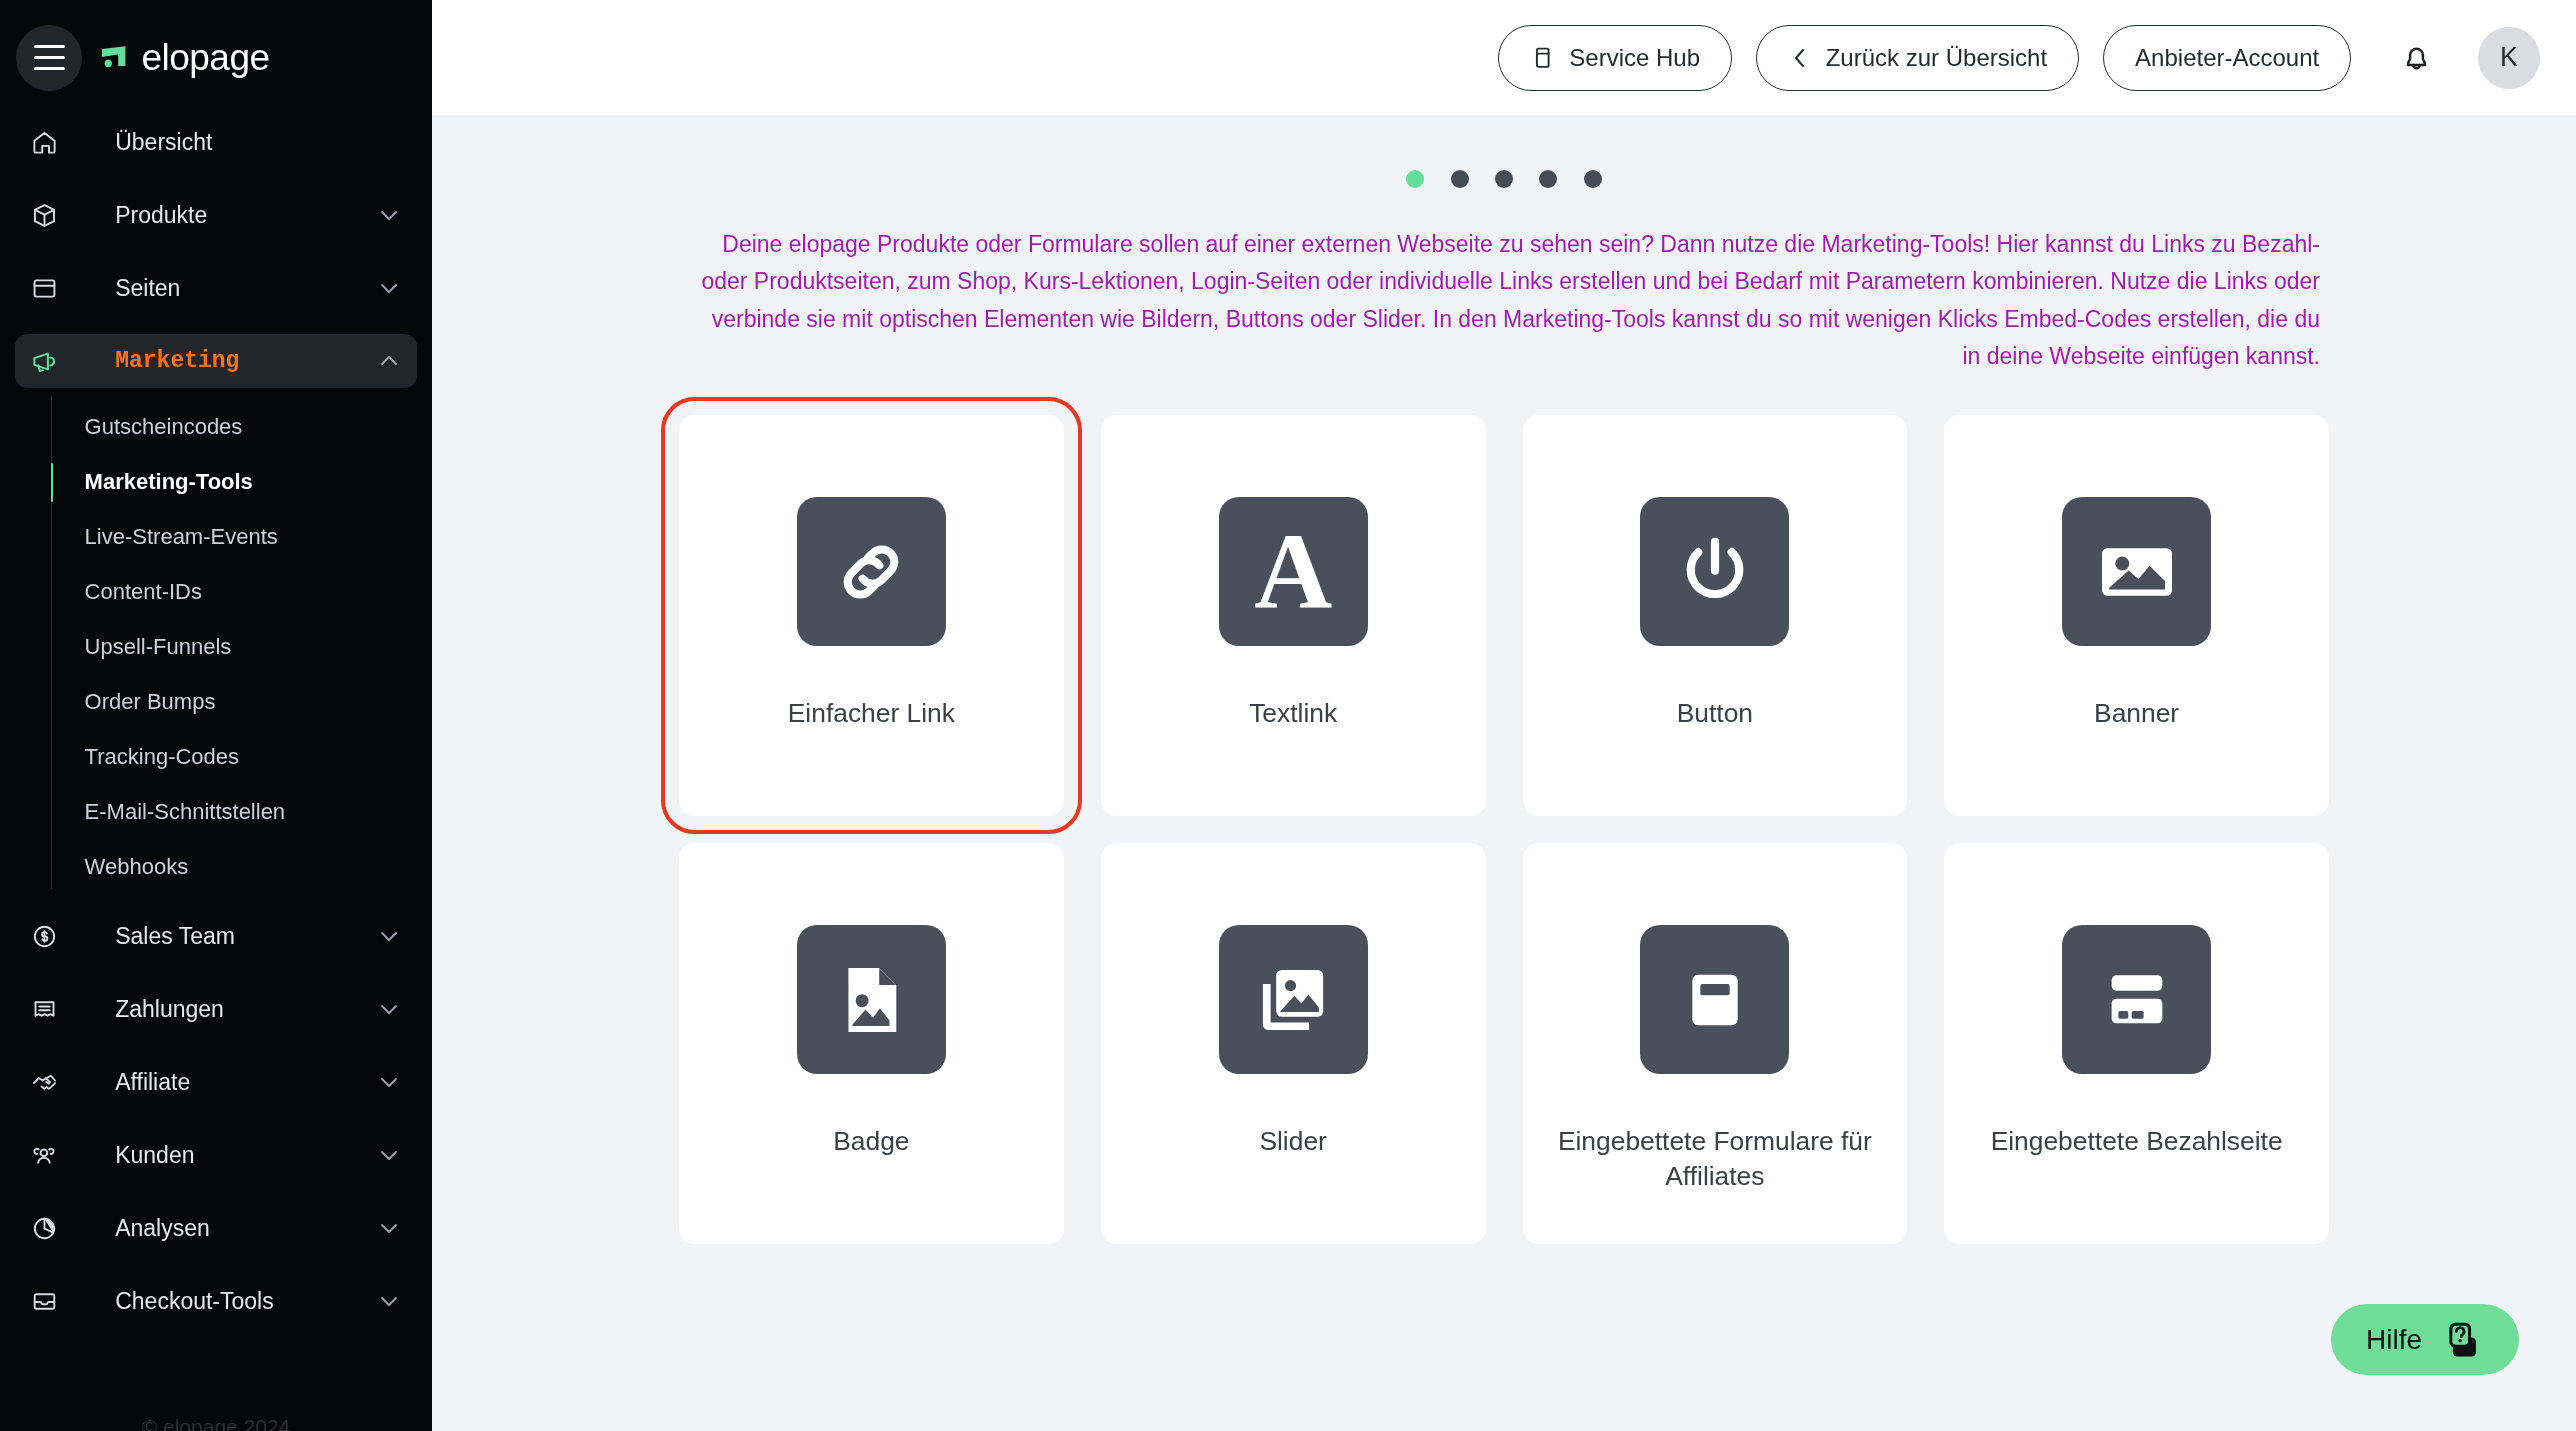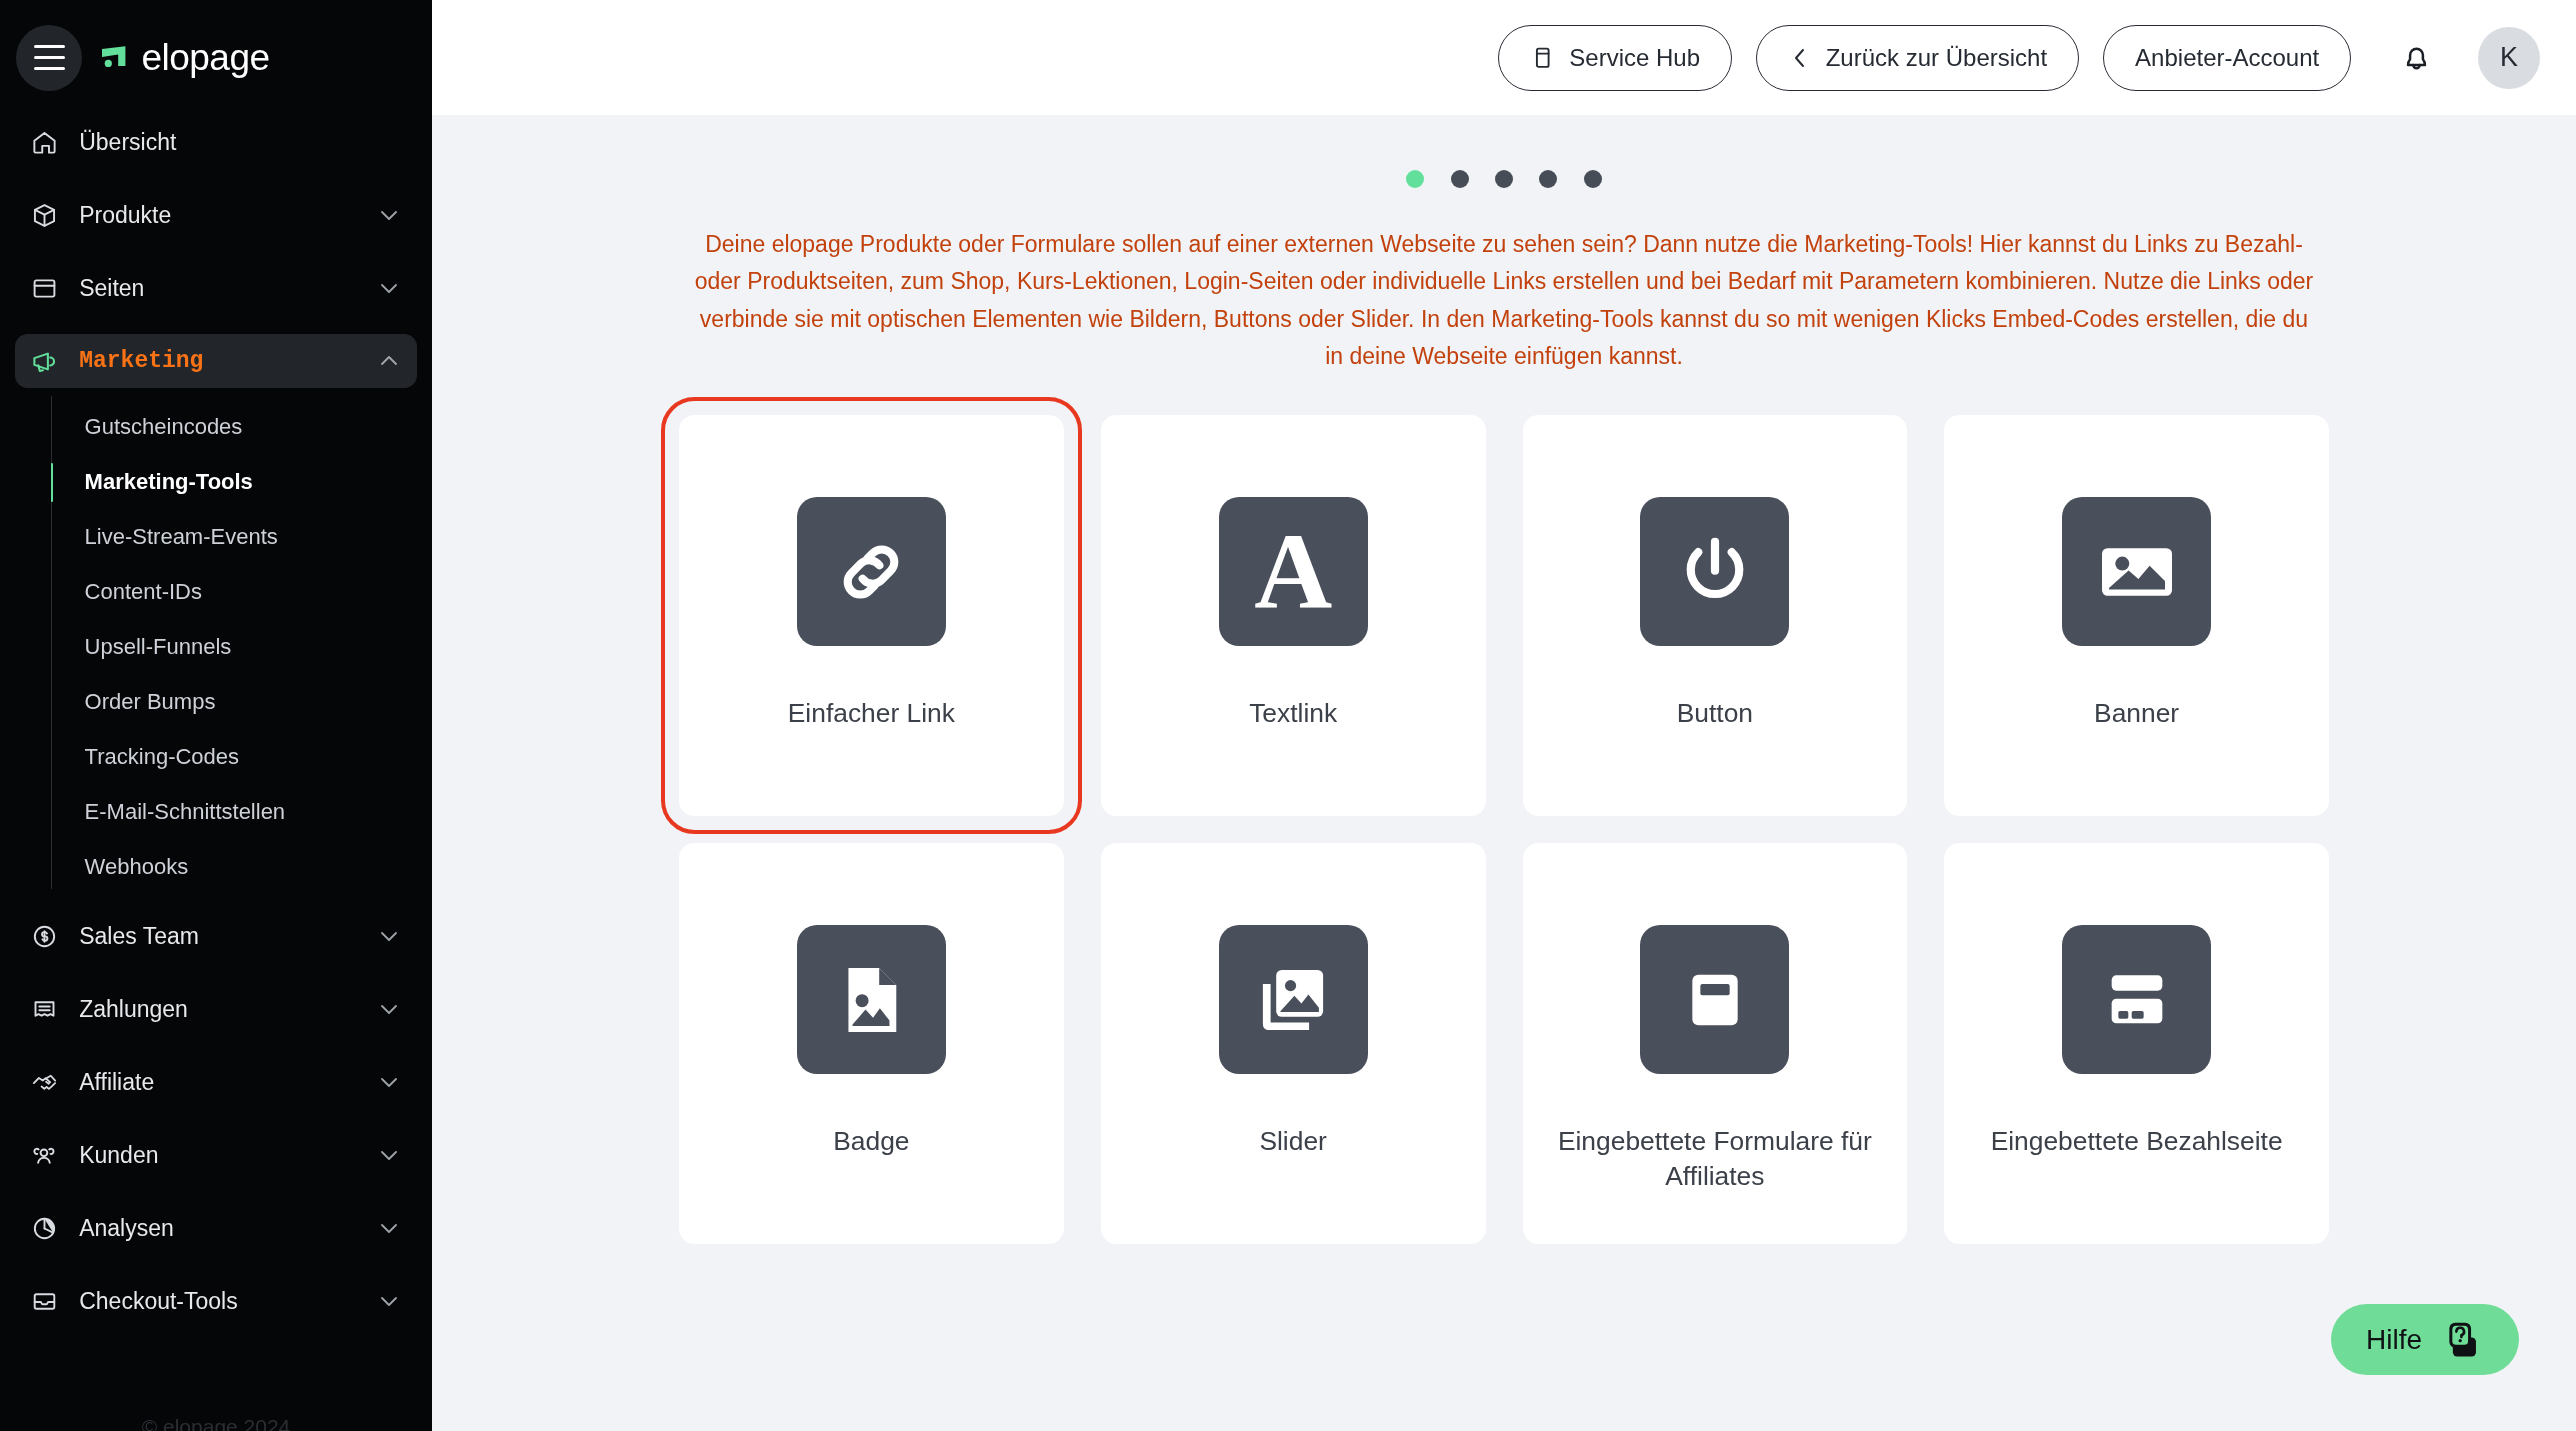--- a/index.html
+++ b/index.html
@@ -46,20 +46,21 @@
 
   .nav { padding: 0 14.6px; }
   .nav-item {
     display: flex; align-items: center;
     height: 54px;
     border-radius: 12.8px;
     padding: 0 16.4px 0 14.6px;
     margin-bottom: 19px;
     cursor: pointer;
     position: relative;
+    gap: 36px;
   }
   .nav-item.active { background: #22262b; }
   .nav-ico { width: 31px; height: 31px; flex: 0 0 31px; display:flex; align-items:center; justify-content:center; margin-right: 19px; }
   .nav-ico svg { width: 27px; height: 27px; display:block; }
   .nav-label { color: #e7e9ec; font-size: 23px; flex: 1; white-space: nowrap; }
   .nav-item.active .nav-label { color: #f97316; font-weight: 700; font-family: Liberation Mono, monospace; }
   .nav-chev { width: 24px; height: 24px; opacity: .85; }
 
   .submenu { position: relative; padding-left: 38px; margin-top: -7.3px; margin-bottom: 14.6px; }
   .submenu:before {
@@ -134,22 +135,22 @@
 
   .page-title {
     font-size: 55px;
     color: #3b4049;
     font-weight: 400;
     margin-bottom: 43px;
     text-align: center;
   }
   .page-desc {
     width: 1632px;
-    text-align: center;
-    color: #c2410c;
+    text-align: right;
+    color: #a21caf;
     font-size: 23px;
     line-height: 1.62;
     margin-bottom: 40px;
   }
 
   .grid {
     width: 1650px;
     display: grid;
     grid-template-columns: repeat(4, 1fr);
     column-gap: 37px;

